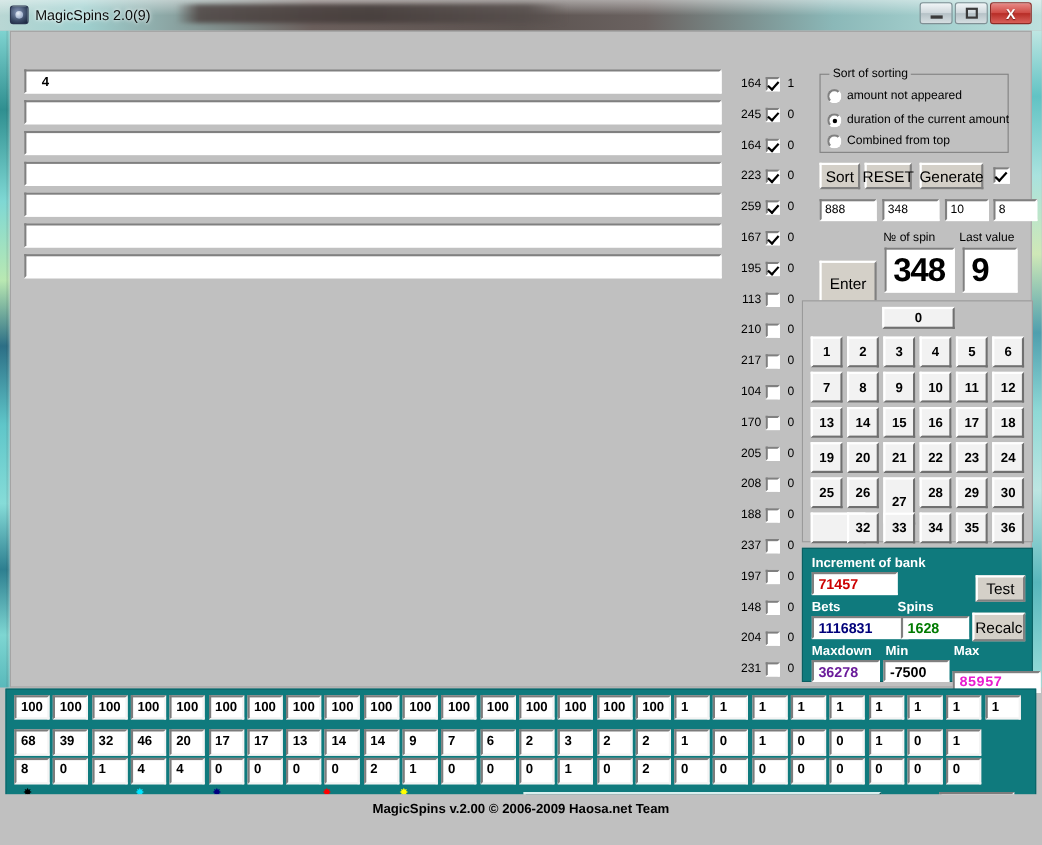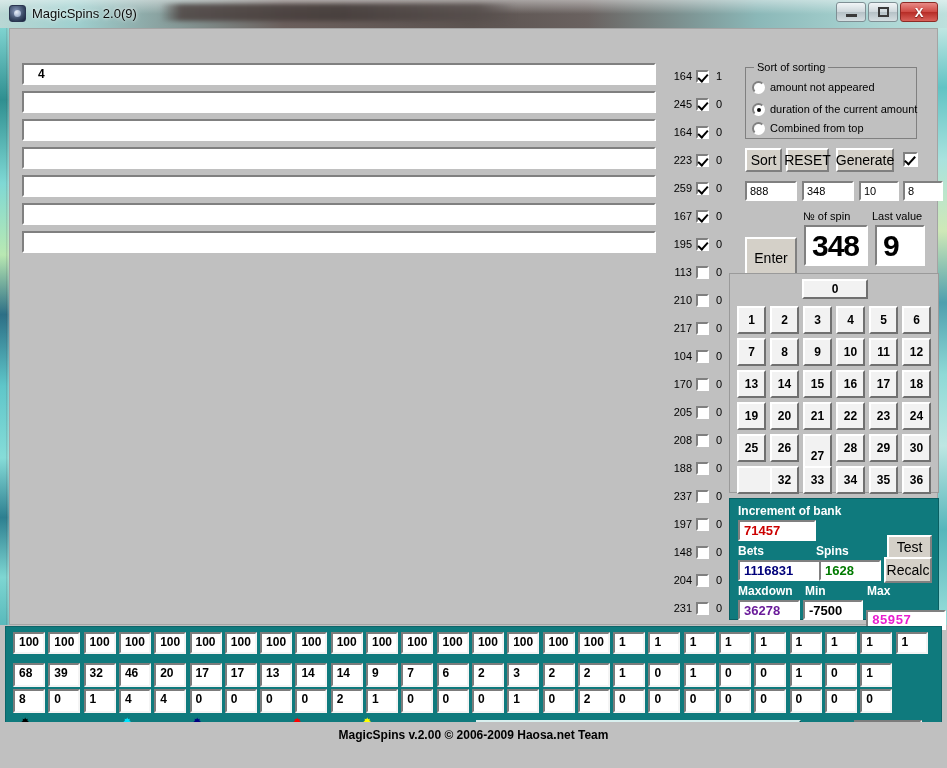--- a/index.html
+++ b/index.html
@@ -427,21 +427,21 @@
             <div class="numbtn" style="left: 73px; top: 192px; width: 29px; height: 28px;">33</div>
             <div class="numbtn" style="left: 106px; top: 192px; width: 29px; height: 28px;">34</div>
             <div class="numbtn" style="left: 139px; top: 192px; width: 29px; height: 28px;">35</div>
             <div class="numbtn" style="left: 172px; top: 192px; width: 29px; height: 28px;">36</div>
           </div>
       </div>
 
       <div id="bank">
         <div class="bnklbl" style="left:8px;top:5px;">Increment of bank</div>
         <div class="bnkinp" id="bank-increment" style="left: 8px; top: 21px; width: 78px; height: 21px; color: rgb(204, 0, 0);">71457</div>
-        <div class="gbtn" style="left:157px;top:36px;width:45px;height:24px;">Test</div>
+        <div class="gbtn" style="left:157px;top:24px;width:45px;height:24px;">Test</div>
 
         <div class="bnklbl" style="left:8px;top:45px;">Bets</div>
         <div class="bnklbl" style="left:86px;top:45px;">Spins</div>
         <div class="bnkinp" id="bank-bets" style="left: 8px; top: 61px; width: 88px; height: 21px; color: rgb(0, 0, 122);">1116831</div>
         <div class="bnkinp" id="bank-spins" style="left: 89px; top: 61px; width: 62px; height: 21px; color: rgb(0, 122, 0);">1628</div>
         <div class="gbtn" style="left:154px;top:58px;width:48px;height:26px;">Recalc</div>
 
         <div class="bnklbl" style="left:8px;top:85px;">Maxdown</div>
         <div class="bnklbl" style="left:75px;top:85px;">Min</div>
         <div class="bnklbl" style="left:137px;top:85px;">Max</div>

